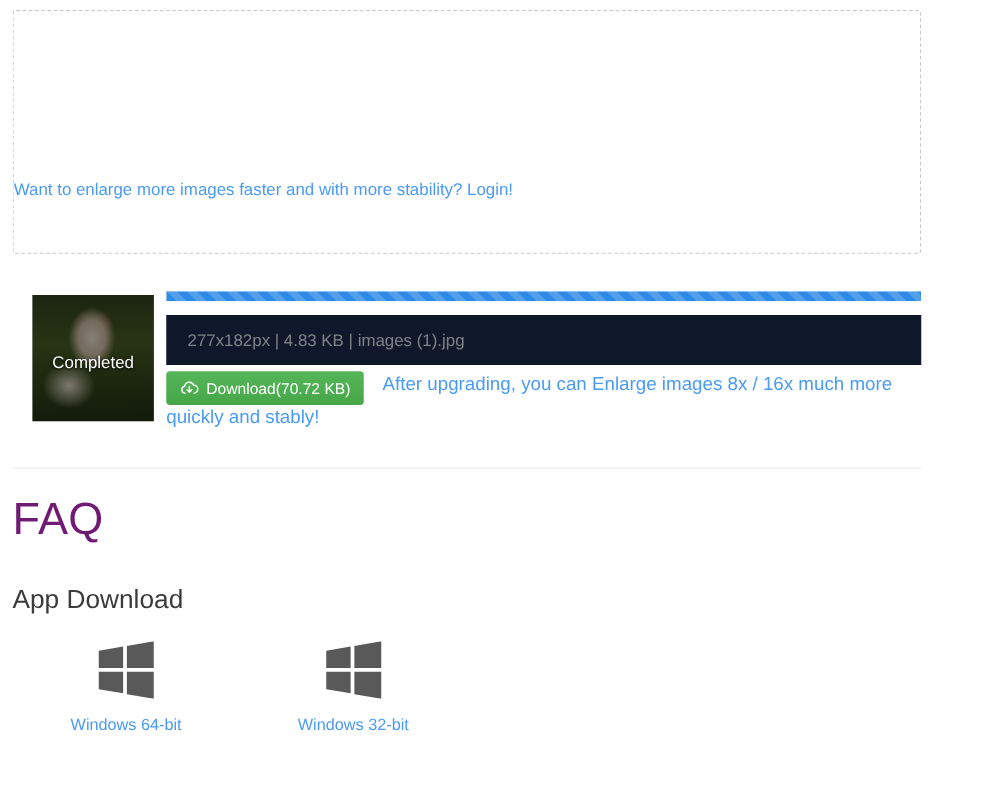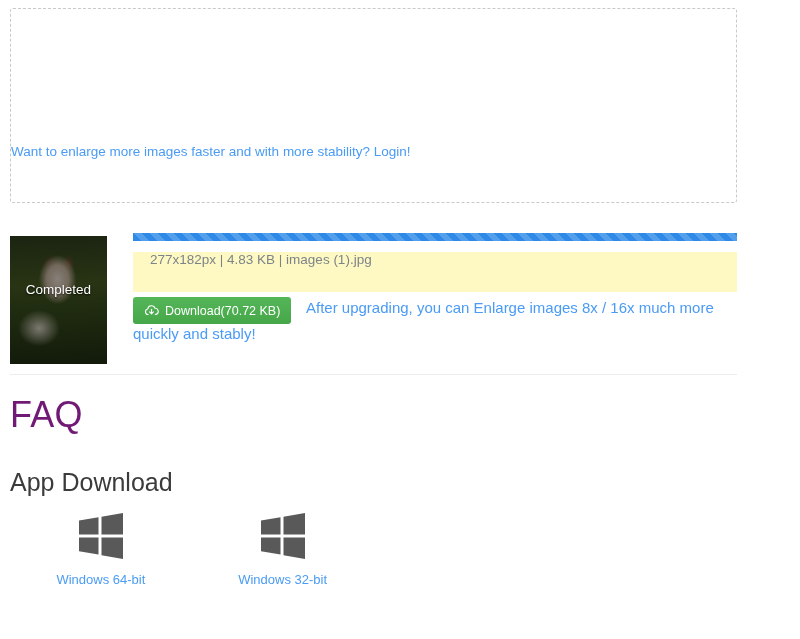--- a/index.html
+++ b/index.html
@@ -72,24 +72,24 @@
   
   .result-row {
     position: absolute;
     left: 10px;
     top: 233px;
     width: 727px;
   }
 
   .thumb {
     position: absolute;
-    left: 0;
+    left: 16px;
     top: 3px;
     width: 97px;
-    height: 128px;
+    height: 101px;
     overflow: hidden;
     background: #1c2414;
   }
   .thumb-photo {
     position: absolute;
     inset: 0;
     
     background:
       radial-gradient(ellipse 26px 34px at 49% 34%, #d9cfc2 0%, #b9a893 42%, rgba(120,105,85,0) 72%),
       radial-gradient(ellipse 9px 13px at 41% 22%, #5a3d27 0%, rgba(90,61,39,0) 75%),
@@ -127,23 +127,24 @@
       rgba(255,255,255,.18) 75%, transparent 75%, transparent);
     background-size: 16px 16px;
   }
 
   .fileinfo {
     position: absolute;
     left: 123px;
     top: 19px;
     width: 604px;
     height: 40px;
-    background: #fef9c3;
+    background: #0f172a;
     box-sizing: border-box;
     display: flex;
+    align-items: center;
     padding-left: 17px;
     color: #7d8489;
     font-size: 13.5px;
   }
 
   .dl-btn {
     position: absolute;
     left: 123px;
     top: 64px;
     height: 27px;
@@ -192,21 +193,21 @@
     font-weight: 400;
     color: #701a75;
     margin: 0;
     letter-spacing: .3px;
   }
 
   .section-title {
     position: absolute;
     left: 10px;
     top: 468px;
-    font-size: 25px;
+    font-size: 21px;
     font-weight: 400;
     color: #3b3b3b;
     margin: 0;
   }
 
   
   .apps {
     position: absolute;
     left: 10px;
     top: 512px;

